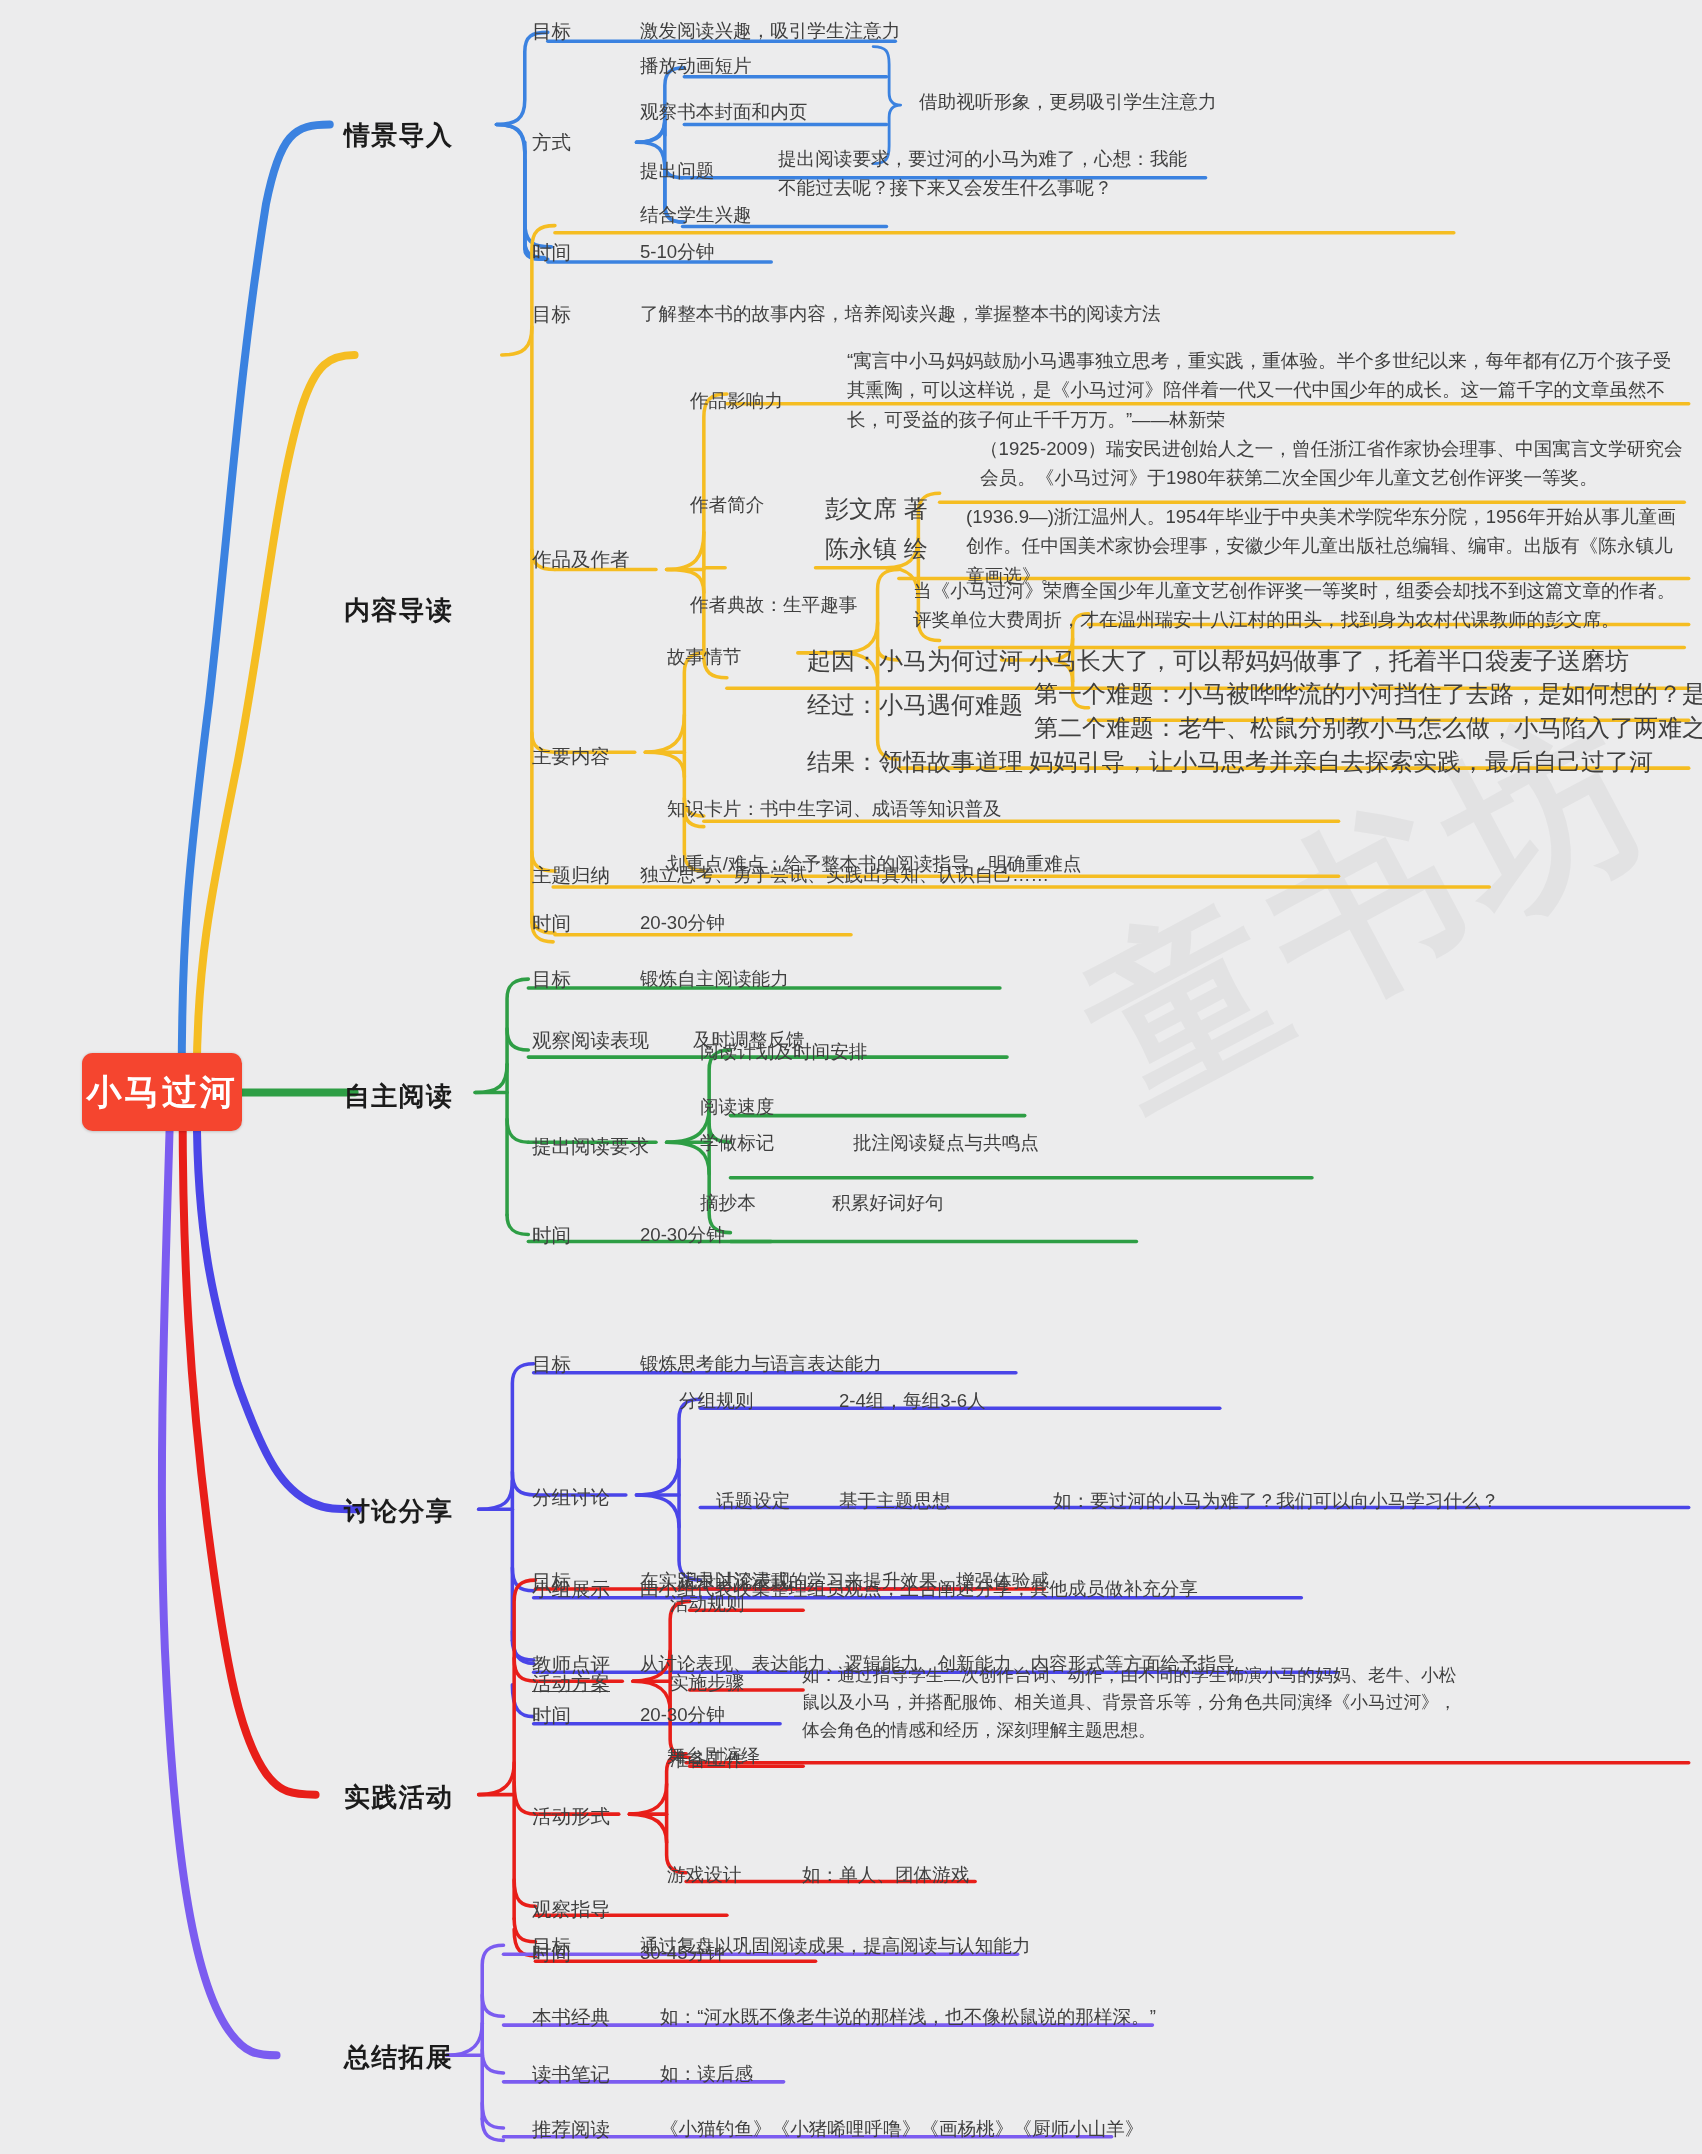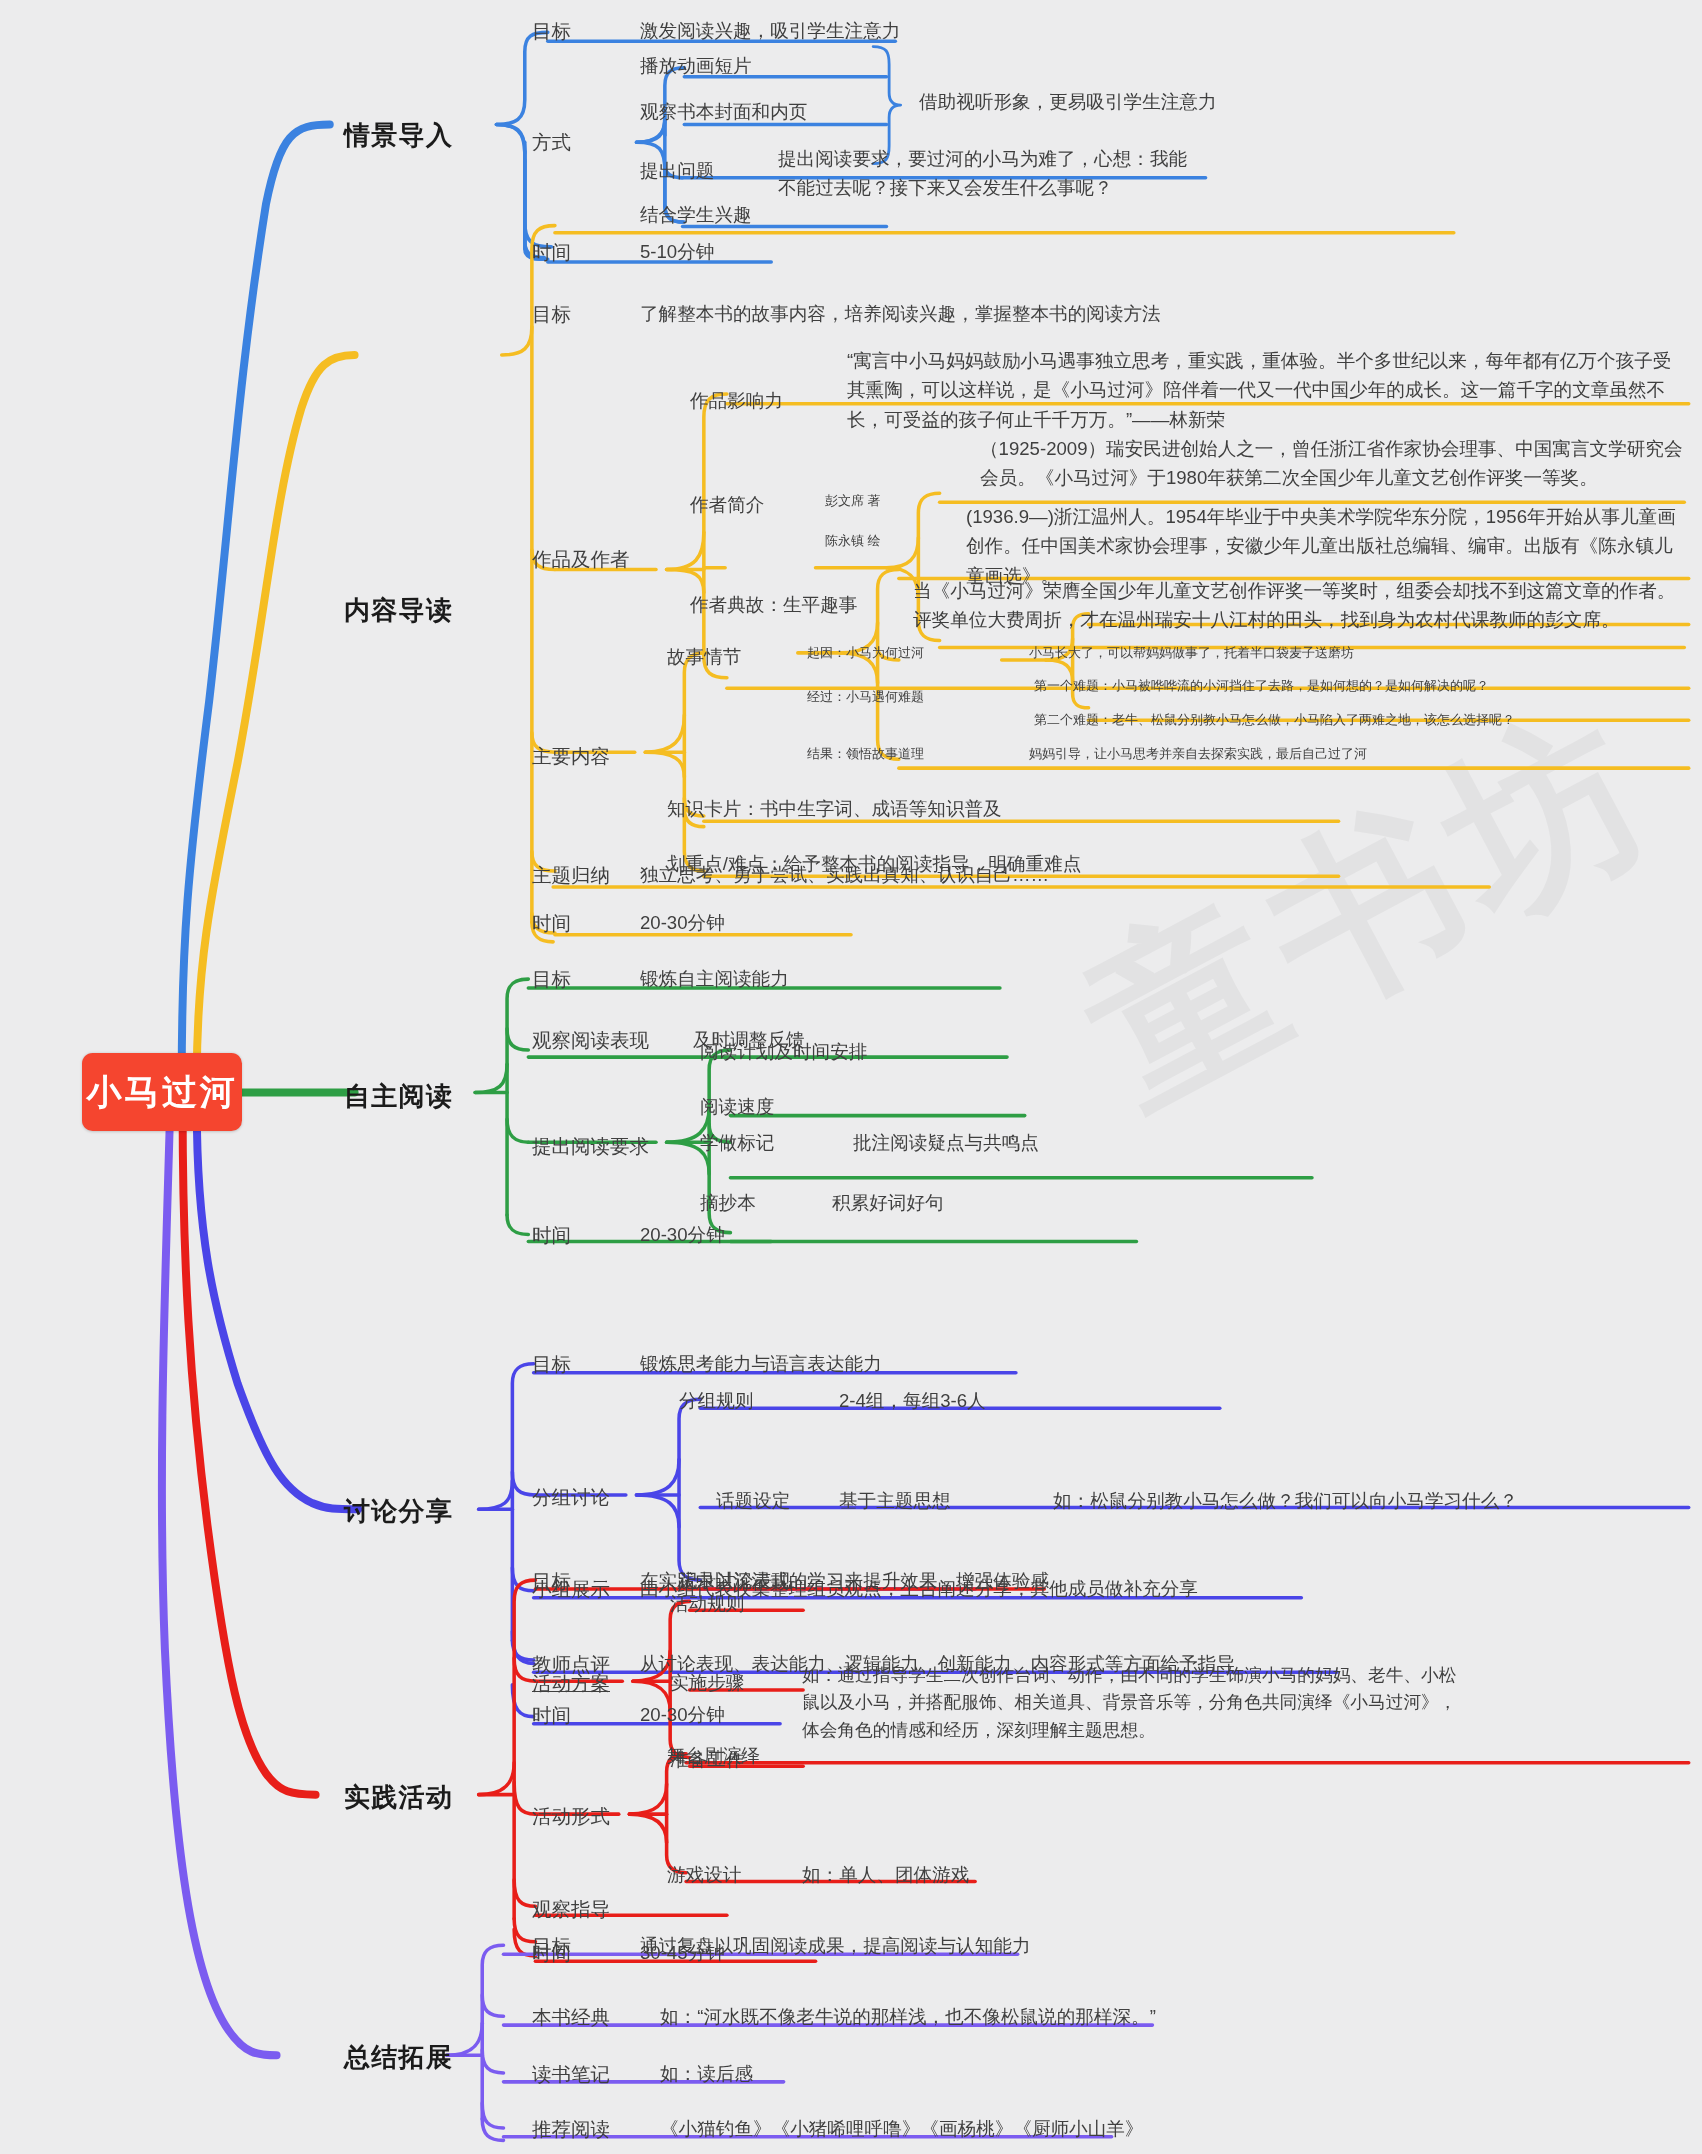--- a/index.html
+++ b/index.html
@@ -28,21 +28,21 @@
     position:absolute;
     background:#f5452f;color:#fff;
     border-radius:10.6px;
     font-size:35px;font-weight:700;letter-spacing:2.7px;
     display:flex;align-items:center;justify-content:center;
     box-shadow:0 0.9px 2.7px rgba(0,0,0,.18);
   }
   .lvl1{font-size:26px;font-weight:700;color:#1b1b1b;letter-spacing:1.3px;}
   .lvl2{font-size:19.5px;color:#3f3f3f;}
   .lvl3{font-size:18.6px;color:#3f3f3f;}
-  .lvl4{font-size:13px;color:#3f3f3f;}
+  .lvl4{font-size:24px;color:#3f3f3f;}
   .para{font-size:18.6px;color:#3f3f3f;line-height:1.58;}
   .para-sm{font-size:17.7px;color:#3f3f3f;line-height:1.55;}
 </style>
 </head>
 <body>
 
 <div id="canvas">
 
   <div class="wm">童书坊</div>
 
@@ -379,21 +379,21 @@
   <div class="node lvl1" style="left:344px;top:1493px;">讨论分享</div>
 
   <div class="node lvl2" style="left:532px;top:1351px;">目标</div>
   <div class="node lvl3" style="left:640px;top:1351px;">锻炼思考能力与语言表达能力</div>
 
   <div class="node lvl2" style="left:532px;top:1484px;">分组讨论</div>
   <div class="node lvl3" style="left:679px;top:1388px;">分组规则</div>
   <div class="node lvl3" style="left:839px;top:1388px;">2-4组，每组3-6人</div>
   <div class="node lvl3" style="left:716px;top:1488px;">话题设定</div>
   <div class="node lvl3" style="left:839px;top:1488px;">基于主题思想</div>
-  <div class="node lvl3" style="left:1053px;top:1488px;">如：松鼠分别教小马怎么做？我们可以向小马学习什么？</div>
+  <div class="node lvl3" style="left:1053px;top:1488px;">如：要过河的小马为难了？我们可以向小马学习什么？</div>
   <div class="node lvl3" style="left:679px;top:1568px;">记录讨论表现</div>
 
   <div class="node lvl2" style="left:532px;top:1576px;">小组展示</div>
   <div class="node lvl3" style="left:640px;top:1576px;">由小组代表收集整理组员观点，上台阐述分享，其他成员做补充分享</div>
 
   <div class="node lvl2" style="left:532px;top:1651px;">教师点评</div>
   <div class="node lvl3" style="left:640px;top:1651px;">从讨论表现、表达能力、逻辑能力、创新能力、内容形式等方面给予指导</div>
 
   <div class="node lvl2" style="left:532px;top:1702px;">时间</div>
   <div class="node lvl3" style="left:640px;top:1702px;">20-30分钟</div>

